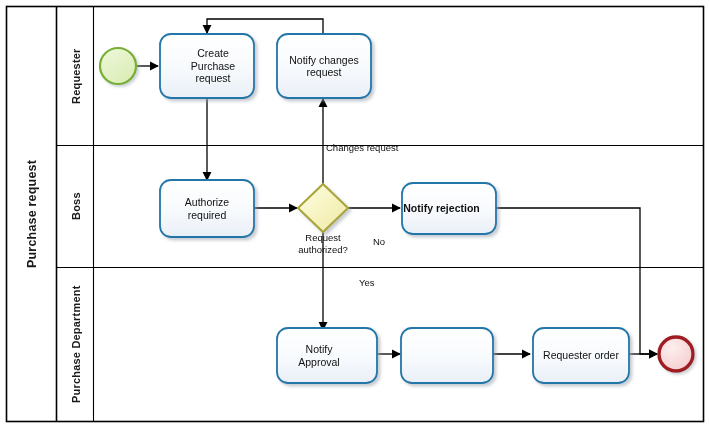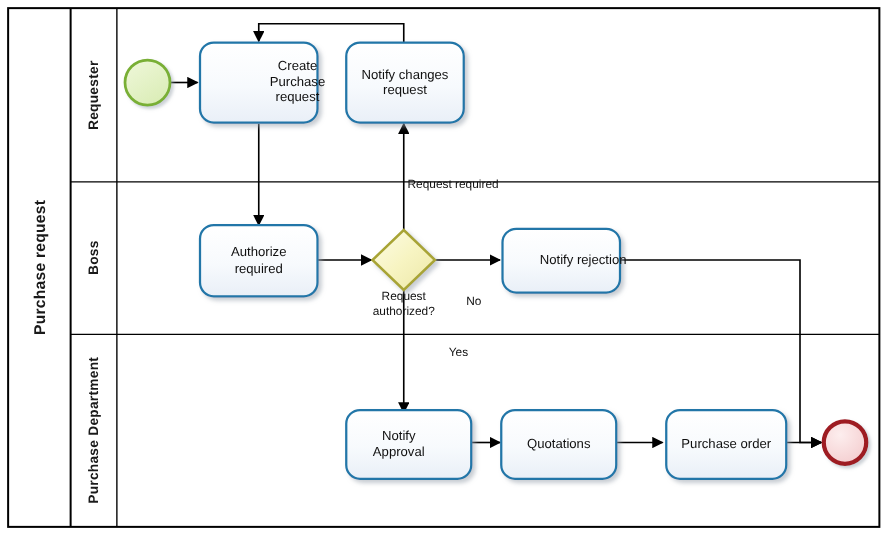--- a/index.html
+++ b/index.html
@@ -131,41 +131,40 @@
   </svg>
 
   <div class="lane-label" id="pool-label" style="left:7px;top:7px;width:50px;height:414px;">Purchase request</div>
 
   <div class="lane-label lane-name" style="left:57px;top:7px;width:37px;height:138px;">Requester</div>
 
   <div class="lane-label lane-name" style="left:57px;top:146px;width:37px;height:121px;">Boss</div>
 
   <div class="lane-label lane-name" style="left:57px;top:268px;width:37px;height:153px;">Purchase Department</div>
 
-  <div class="node-text" style="left:160px;top:34px;width:106px;height:64px;padding-left:25px;">Create
+  <div class="node-text" style="left:160px;top:34px;width:106px;height:64px;">Create
 Purchase
 request</div>
 
   <div class="node-text" style="left:277px;top:34px;width:94px;height:64px;">Notify changes
 request</div>
 
   <div class="node-text" style="left:160px;top:180px;width:94px;height:57px;">Authorize
 required</div>
 
-  <div class="node-text" style="left:411px;top:183px;width:111px;height:51px;">Notify rejection</div>
+  <div class="node-text" style="left:386px;top:183px;width:111px;height:51px;font-weight:bold;">Notify rejection</div>
 
   <div class="node-text" style="left:277px;top:328px;width:84px;height:55px;">Notify
 Approval</div>
 
-  <div class="node-text" style="left:401px;top:328px;width:92px;height:55px;">Quotations</div>
 
-  <div class="node-text" style="left:533px;top:328px;width:96px;height:55px;">Purchase order</div>
+  <div class="node-text" style="left:533px;top:328px;width:96px;height:55px;">Requester order</div>
 
   <div class="gw-caption" style="left:273px;top:232px;width:100px;">Request
 authorized?</div>
 
-  <div class="edge-text" style="left:326px;top:142px;">Request required</div>
+  <div class="edge-text" style="left:326px;top:142px;">Changes request</div>
 
   <div class="edge-text" style="left:373px;top:204px;margin-top:32px;">No</div>
 
   <div class="edge-text" style="left:327px;top:277px;margin-left:32px;">Yes</div>
 
 </div>
 
 </body></html>

